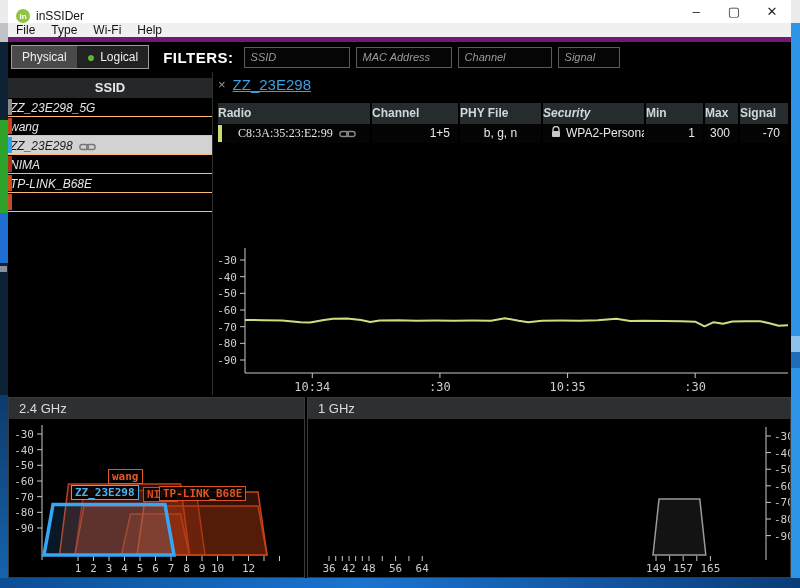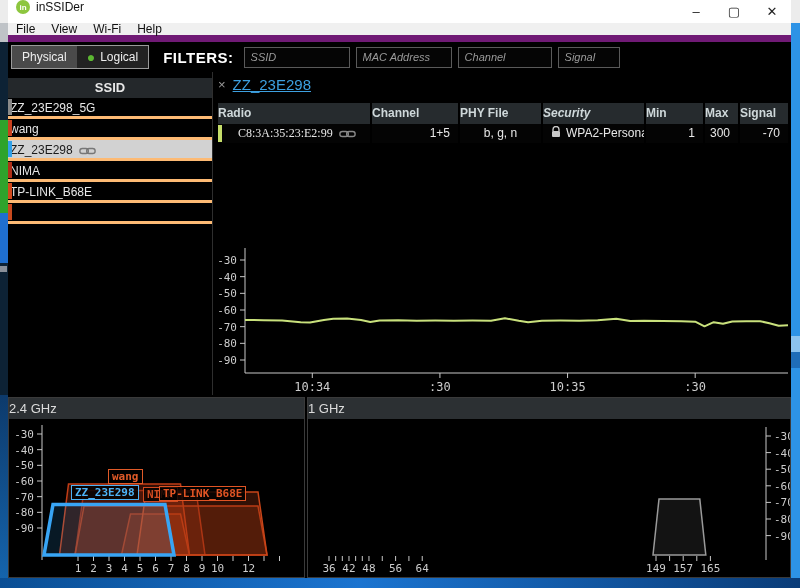--- a/index.html
+++ b/index.html
@@ -2,40 +2,40 @@
 <html><head>
 <meta charset="utf-8">
 <style>
   html,body{margin:0;padding:0;background:#000;}
   body{width:800px;height:588px;overflow:hidden;font-family:"Liberation Sans",sans-serif;position:relative;}
   .screen{position:absolute;inset:0;background:#06101c;}
   
   .strip{position:absolute;}
   
   .window{position:absolute;left:8px;top:0;width:783px;height:578px;background:#000;}
-  .titlebar{position:absolute;left:0;top:0;right:0;height:23px;background:#ffffff;display:flex;align-items:flex-start;}
+  .titlebar{position:absolute;left:0;top:0;right:0;height:23px;background:#ffffff;display:flex;align-items:flex-end;}
   .app-icon{width:14px;height:14px;border-radius:50%;background:#8dc63f;color:#fff;font-size:8px;font-weight:bold;display:flex;align-items:center;justify-content:center;margin-left:8px;}
   .app-title{font-size:12px;color:#111;margin-left:6px;}
   .win-controls{position:absolute;right:0;top:0;height:23px;display:flex;}
   .win-btn{width:38px;height:23px;display:flex;align-items:center;justify-content:center;font-size:13px;color:#222;}
-  .menubar{position:absolute;left:0;top:23px;right:0;height:19px;background:#f0f0f0;display:flex;align-items:center;border-bottom:7px solid #701a75;box-sizing:border-box;}
+  .menubar{position:absolute;left:0;top:23px;right:0;height:19px;background:#f0f0f0;display:flex;align-items:center;border-bottom:5px solid #701a75;box-sizing:border-box;}
   .menu-item{font-size:12px;color:#111;padding:0 8px;}
   .filterbar{position:absolute;left:0;top:42px;right:0;height:30px;background:#000;display:flex;align-items:center;}
   .toggle{display:flex;border:1px solid #9a9a9a;margin-left:3px;height:22px;}
   .toggle-seg{display:flex;align-items:center;font-size:12px;color:#eee;padding:0 10px;}
   .toggle-seg.active{background:#4a4a4a;}
   .toggle-seg.inactive{background:#222;}
   .green-dot{color:#5cb832;font-size:14px;margin-right:5px;}
   .filters-label{color:#fff;font-weight:bold;font-size:15px;margin:0 10px 0 14px;letter-spacing:.5px;}
   .filter-input{background:#050505;border:1px solid #5a5a5a;color:#ddd;height:19px;font-size:11px;font-style:italic;padding:0 6px;margin-right:6px;outline:none;font-family:"Liberation Sans",sans-serif;}
   .filter-input::placeholder{color:#9a9a9a;font-style:italic;}
   
   .sidebar{position:absolute;left:0;top:72px;width:205px;bottom:183px;background:#000;border-right:1px solid #2e2e2e;box-sizing:border-box;}
   .sidebar-header{margin-top:6px;height:20px;background:#24282b;color:#e8e8e8;font-weight:bold;font-size:13px;text-align:center;line-height:20px;}
-  .ssid-row{position:relative;height:18px;line-height:18px;border-bottom:3px solid #fdba74;overflow:hidden;background:#000;}
+  .ssid-row{position:relative;height:18px;line-height:18px;border-bottom:1px solid #fdba74;overflow:hidden;background:#000;font-style:italic;}
   .ssid-row.selected{background:#d2d2d2;}
   .ssid-bar{position:absolute;left:0;top:1px;bottom:1px;width:4px;z-index:2;}
   .ssid-text{margin-left:2px;font-size:12px;color:#e6e6e6;white-space:nowrap;}
   .ssid-row.selected .ssid-text{color:#1a1a1a;}
   .chain{vertical-align:middle;margin-left:6px;}
   
   .main{position:absolute;left:205px;top:72px;right:0;bottom:183px;background:#000;}
   .tabrow{position:absolute;left:5px;top:4px;display:flex;align-items:center;}
   .tab-close{color:#9a9a9a;font-size:13px;margin-right:7px;}
   .tab-title{color:#3da0e0;font-size:15px;text-decoration:underline;}
@@ -46,21 +46,21 @@
   .tcell{margin-right:2px;box-sizing:border-box;position:relative;white-space:nowrap;overflow:hidden;}
   .tcell.r{text-align:right;padding-right:8px;}
   .tcell.c{text-align:center;}
   .tcell.l{text-align:left;padding-left:8px;}
   .rowbar{position:absolute;left:0;top:1px;bottom:1px;width:4px;background:#c6de6a;}
   .mac{font-family:Liberation Serif, serif;font-size:12px;padding-left:12px;}
   .lock{vertical-align:-1px;margin-right:5px;}
   svg text{font-family:"DejaVu Sans Mono",monospace;fill:#cdcdcd;}
   
   .panel{position:absolute;top:397px;height:181px;background:#000;border:1px solid #3a3a3a;box-sizing:border-box;}
-  .panel-header{height:21px;background:#2c3033;color:#dcdcdc;font-size:13px;line-height:21px;padding-left:0;}
+  .panel-header{height:21px;background:#2c3033;color:#dcdcdc;font-size:13px;line-height:21px;padding-left:10px;}
   .panel-body{position:relative;height:158px;}
   .net-label{position:absolute;font-family:"DejaVu Sans Mono",monospace;font-size:11px;font-weight:bold;padding:0 3px;border:1px solid;background:rgba(0,0,0,.82);white-space:nowrap;line-height:13px;z-index:3;}
   
   .watermark{position:absolute;left:646px;top:516px;width:154px;height:72px;z-index:9;}
   .wm-text1{position:absolute;left:50px;top:4px;font-size:30px;font-weight:bold;color:#fff;letter-spacing:1px;text-shadow:0 0 3px #000,1px 1px 0 #000,-1px -1px 0 #000;}
   .wm-text2{position:absolute;left:56px;top:38px;font-size:21px;font-weight:bold;color:#fff;letter-spacing:1px;text-shadow:0 0 3px #000,1px 1px 0 #000,-1px -1px 0 #000;}
 </style>
 </head>
 <body>
 
@@ -88,21 +88,21 @@
       <span class="app-title">inSSIDer</span>
       <div class="win-controls">
         <div class="win-btn">–</div>
         <div class="win-btn">▢</div>
         <div class="win-btn">✕</div>
       </div>
     </div>
 
     <div class="menubar" id="menubar">
         <div class="menu-item">File</div>
-        <div class="menu-item">View</div>
+        <div class="menu-item">Type</div>
         <div class="menu-item">Wi-Fi</div>
         <div class="menu-item">Help</div>
       </div>
 
     <div class="filterbar">
       <div class="toggle">
         <div class="toggle-seg active">
           <span>Physical</span>
         </div>
         <div class="toggle-seg inactive">

